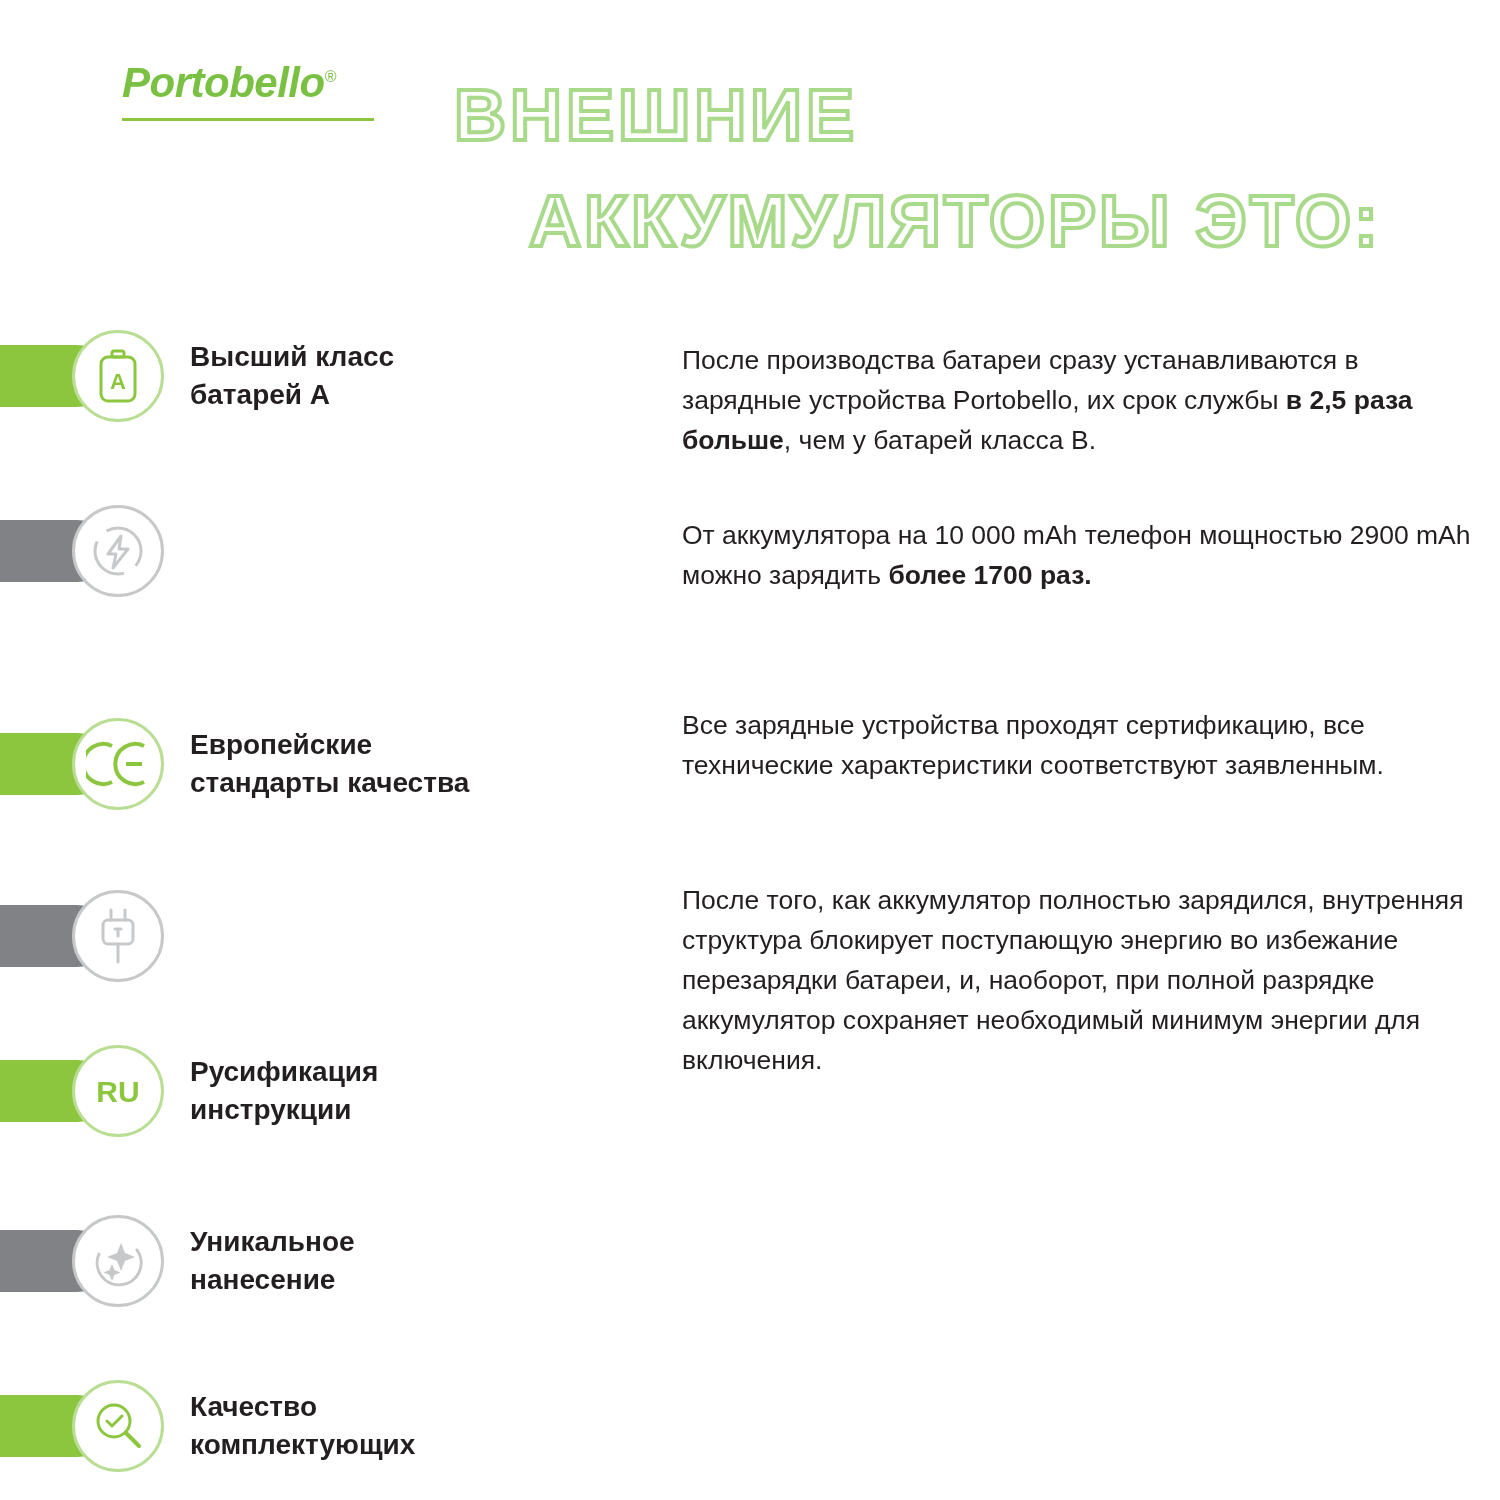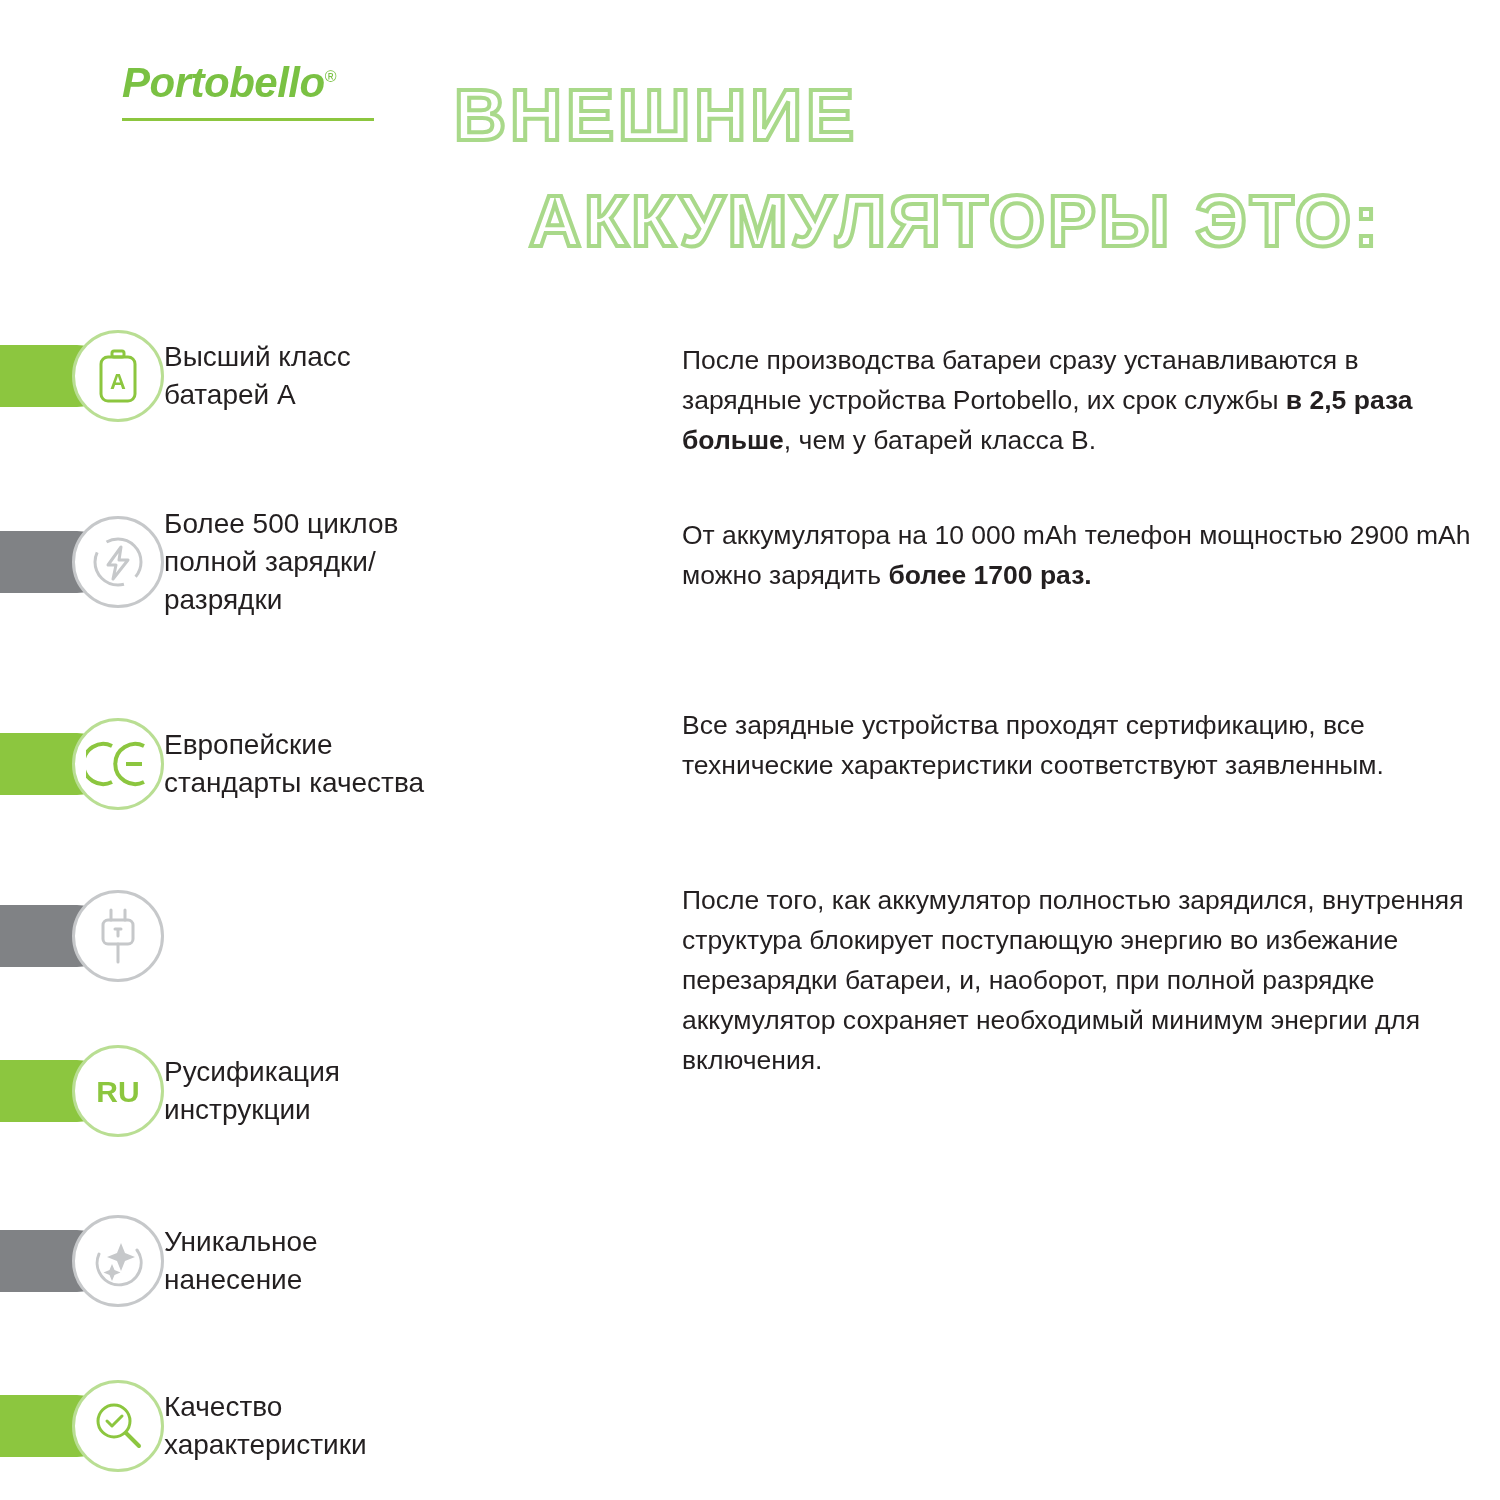--- a/index.html
+++ b/index.html
@@ -110,21 +110,22 @@
     box-sizing: border-box;
     position: relative;
     z-index: 2;
   }
   .icon-circle.green { border: 3px solid #b9de93; }
   .icon-circle.grey  { border: 3px solid #c6c8ca; }
 
   .icon-circle svg { display: block; }
 
   .feature-label {
-    font-weight: normal;
+    margin-left: 26px;
+    font-weight: bold;
     font-size: 28px;
     line-height: 38px;
     color: #231f20;
     white-space: pre-line;
   }
 
   
   .notes {
     position: absolute;
     left: 682px;
@@ -178,23 +179,20 @@
     </div>
 
     <div class="feature" style="top:235px">
       <div class="bar grey"></div>
       <div class="icon-circle grey">
         <svg width="54" height="54" viewBox="0 0 54 54" fill="none">
           <path d="M27 4c12.7 0 23 10.3 23 23S39.7 50 27 50 4 39.7 4 27 14.3 4 27 4z" stroke="#c6c8ca" stroke-width="3" stroke-dasharray="52 14"></path>
           <path d="M30 12 17 30h8l-3 14 15-19h-9l2-13z" stroke="#c6c8ca" stroke-width="3" stroke-linejoin="round" fill="none"></path>
         </svg>
       </div>
-      <div class="feature-label">Более 500 циклов
-полной зарядки/
-разрядки</div>
     </div>
 
     <div class="feature" style="top:448px">
       <div class="bar green"></div>
       <div class="icon-circle green">
         <svg width="64" height="48" viewBox="0 0 64 48" fill="none">
           <path d="M26 6a20 20 0 100 36" stroke="#8cc63f" stroke-width="4" fill="none"></path>
           <path d="M58 6a20 20 0 100 36" stroke="#8cc63f" stroke-width="4" fill="none"></path>
           <path d="M40 24h16" stroke="#8cc63f" stroke-width="4"></path>
         </svg>
@@ -242,21 +240,21 @@
     <div class="feature" style="top:1110px">
       <div class="bar green"></div>
       <div class="icon-circle green">
         <svg width="54" height="54" viewBox="0 0 54 54" fill="none">
           <circle cx="23" cy="22" r="16" stroke="#8cc63f" stroke-width="3"></circle>
           <path d="M16 22l5 5 10-10" stroke="#8cc63f" stroke-width="3" stroke-linecap="round" stroke-linejoin="round"></path>
           <path d="M35 34l13 13" stroke="#8cc63f" stroke-width="4" stroke-linecap="round"></path>
         </svg>
       </div>
       <div class="feature-label">Качество
-характеристики</div>
+комплектующих</div>
     </div>
 
   </div>
 
   <div class="notes">
     <div class="note" style="top:70px">После производства батареи сразу устанавливаются в зарядные устройства Portobello, их срок службы <b>в 2,5 раза больше</b>, чем у батарей класса В.</div>
     <div class="note" style="top:245px">От аккумулятора на 10 000 mAh телефон мощностью 2900 mAh можно зарядить <b>более 1700 раз.</b></div>
     <div class="note" style="top:435px">Все зарядные устройства проходят сертификацию, все технические характеристики соответствуют заявленным.</div>
     <div class="note" style="top:610px">После того, как аккумулятор полностью зарядился, внутренняя структура блокирует поступающую энергию во избежание перезарядки батареи, и, наоборот, при полной разрядке аккумулятор сохраняет необходимый минимум энергии для включения.</div>
   </div>

